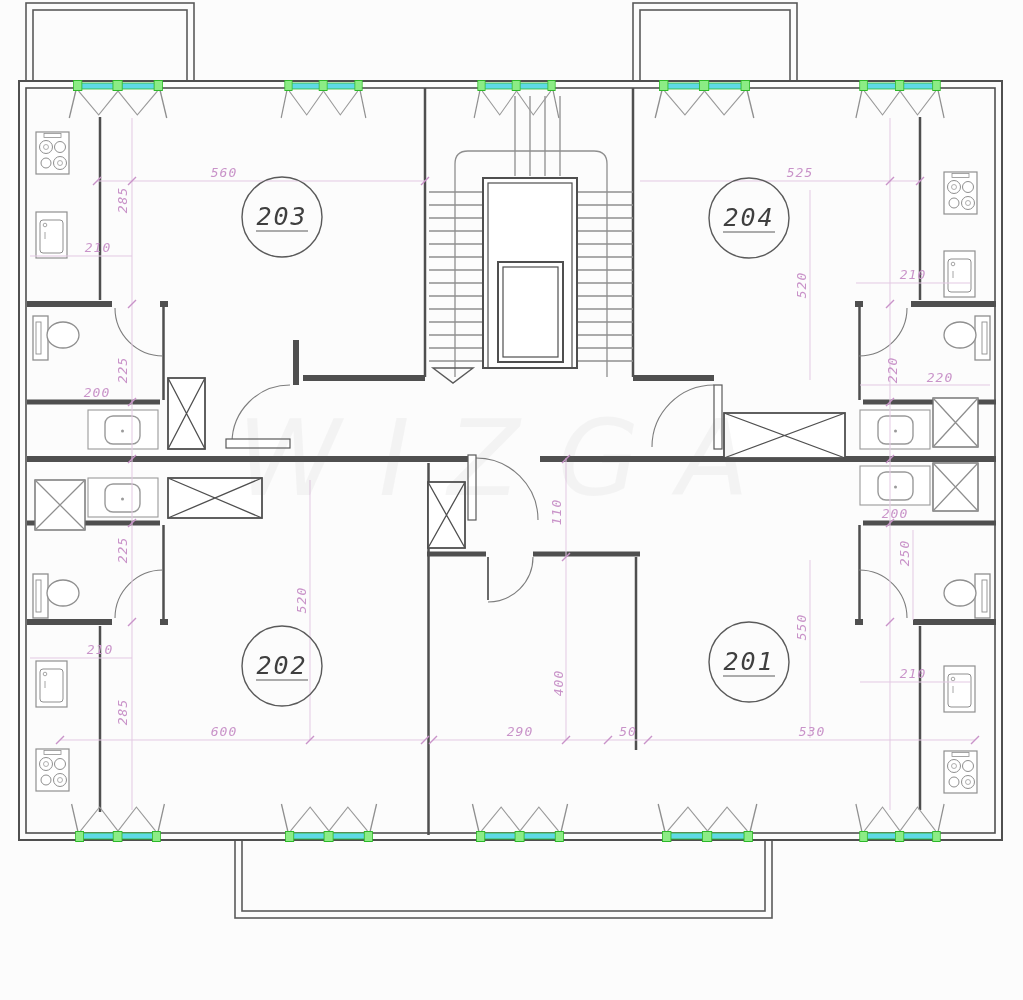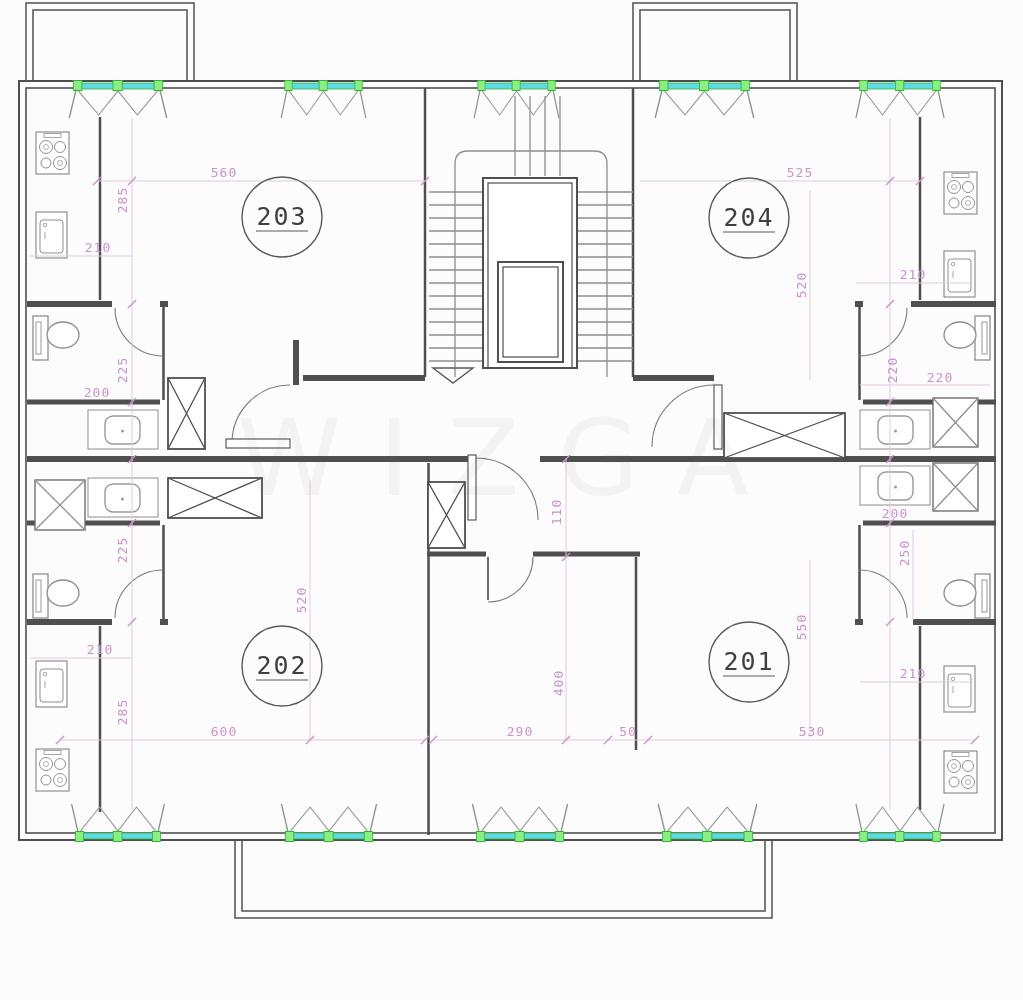--- a/index.html
+++ b/index.html
@@ -1,19 +1,20 @@
 <!DOCTYPE html>
 <html><head>
 <meta charset="utf-8">
 <style>
   html,body{margin:0;padding:0;background:#ffffff;}
   .canvas{
     width:1023px;height:1000px;position:relative;background:#fcfcfc;
     font-family:"DejaVu Sans Mono","Liberation Mono",monospace;
     overflow:hidden;
+    font-style:italic;
   }
   svg{position:absolute;left:0;top:0;}
   .wall{stroke:#4f4f4f;fill:none;}
   .wall-thin{stroke:#5a5a5a;stroke-width:1.6;fill:none;}
   .fix{stroke:#8f8f8f;fill:none;stroke-width:1.3;}
   .door{stroke:#7d7d7d;stroke-width:1.1;fill:none;}
   .dimline{stroke:#e3c9e3;stroke-width:1;fill:none;}
   .tick{stroke:#c993c9;stroke-width:1.4;fill:none;}
   .dimtxt{font-family:"DejaVu Sans Mono","Liberation Mono",monospace;font-size:13px;fill:#c993c9;letter-spacing:1px;}
   .roomtxt{font-family:"DejaVu Sans Mono","Liberation Mono",monospace;font-size:25px;fill:#3f3f3f;letter-spacing:2px;}

